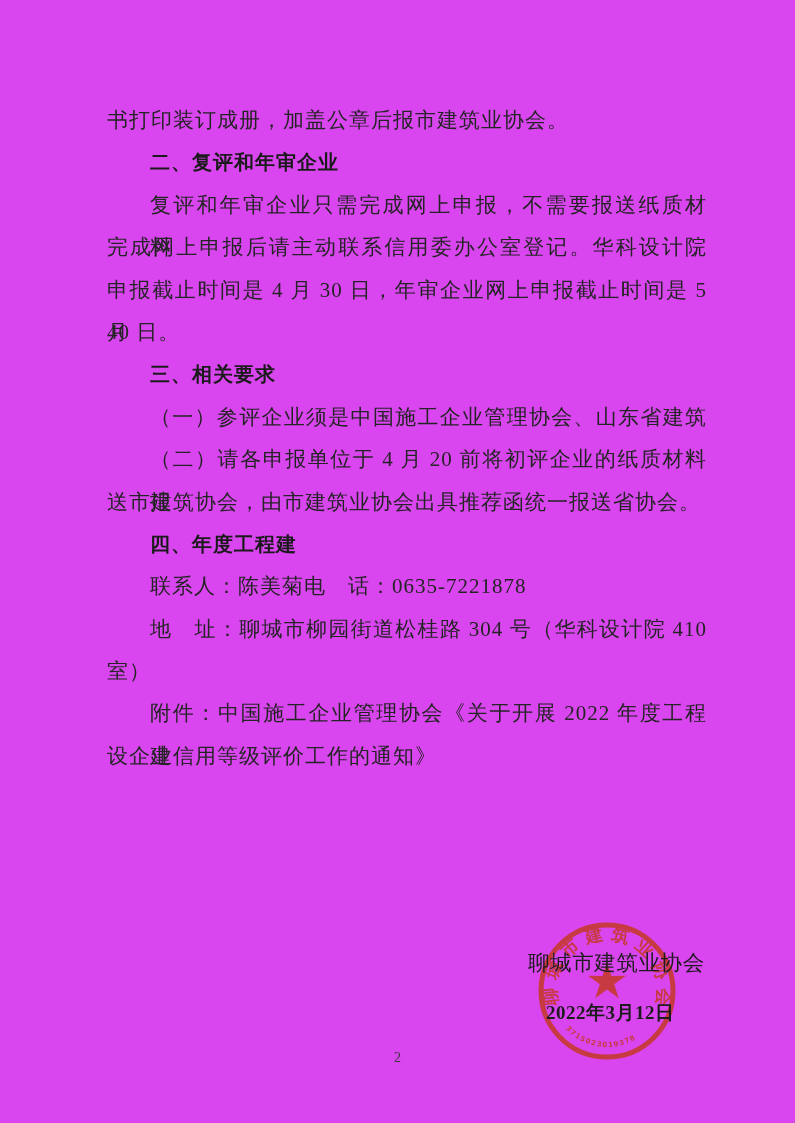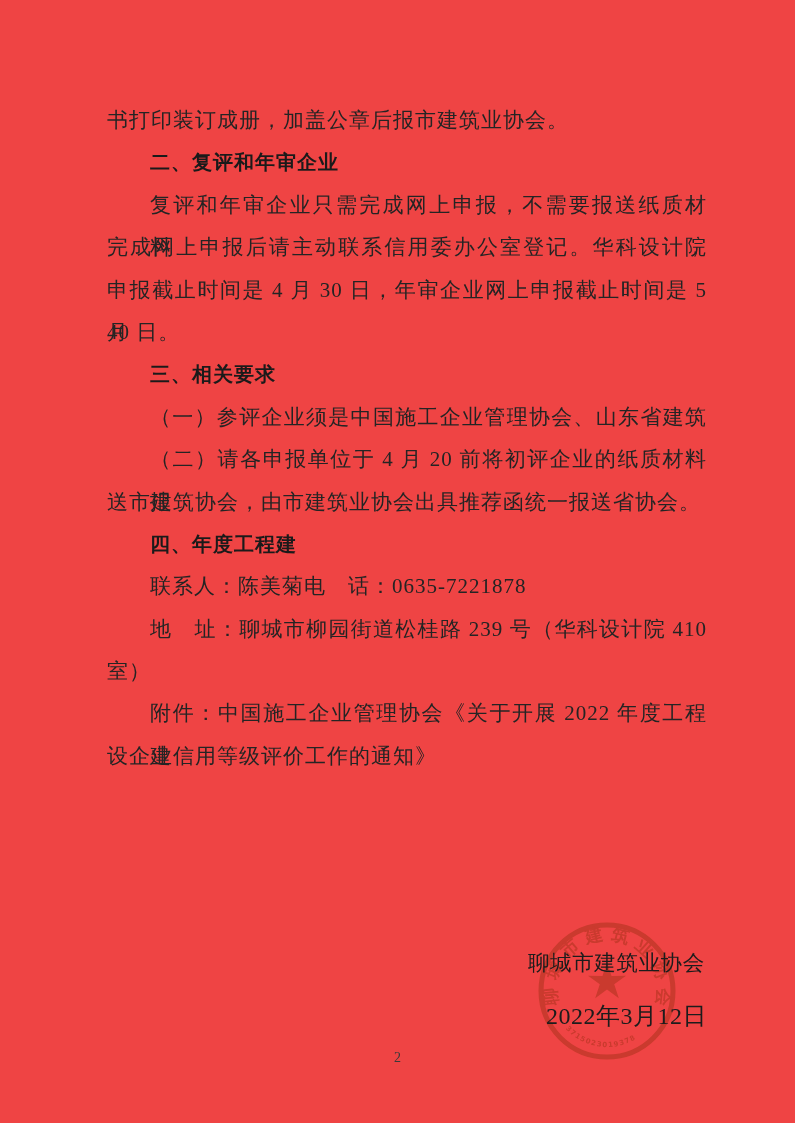--- a/index.html
+++ b/index.html
@@ -6,21 +6,21 @@
   body{
     width:795px;height:1123px;
     background:#ffffff;
     font-family:"Liberation Serif","DejaVu Serif",serif;
     color:#212121;
     position:relative;
     overflow:hidden;
   }
   .page{
     position:absolute;inset:0;
-    background:#ef4444;
+    background:#d946ef;
   }
   .content{
     position:absolute;
     left:107px;top:99px;
     width:600px;
   }
   .line{
     font-size:21px;
     line-height:42.4px;
     height:42.4px;
@@ -46,25 +46,26 @@
     left:528px;top:948px;
     font-size:21.5px;
     letter-spacing:0.6px;
     color:#1c1c1c;
     z-index:3;
     white-space:nowrap;
   }
   .sig-date{
     position:absolute;
     left:546px;top:1000px;
-    font-size:24px;
+    font-size:19px;
     letter-spacing:0.5px;
     color:#1c1c1c;
     z-index:3;
     white-space:nowrap;
+    font-weight:bold;
   }
   .seal{
     position:absolute;
     left:534px;top:918px;
     width:146px;height:146px;
     z-index:2;
     opacity:0.88;
   }
   .seal text{
     font-family:"DejaVu Sans",sans-serif;
@@ -98,21 +99,21 @@
     <div class="line indent fill">复评和年审企业只需完成网上申报，不需要报送纸质材料，</div>
     <div class="line fill">完成网上申报后请主动联系信用委办公室登记。华科设计院</div>
     <div class="line fill">申报截止时间是 4 月 30 日，年审企业网上申报截止时间是 5 月</div>
     <div class="line">40 日。</div>
     <div class="line heading indent">三、相关要求</div>
     <div class="line indent fill">（一）参评企业须是中国施工企业管理协会、山东省建筑</div>
     <div class="line indent fill">（二）请各申报单位于 4 月 20 前将初评企业的纸质材料报</div>
     <div class="line">送市建筑协会，由市建筑业协会出具推荐函统一报送省协会。</div>
     <div class="line heading indent">四、年度工程建</div>
     <div class="line indent">联系人：陈美菊电　话：0635-7221878</div>
-    <div class="line indent fill">地　址：聊城市柳园街道松桂路 239 号（华科设计院 410</div>
+    <div class="line indent fill">地　址：聊城市柳园街道松桂路 304 号（华科设计院 410</div>
     <div class="line">室）</div>
     <div class="line indent fill">附件：中国施工企业管理协会《关于开展 2022 年度工程建</div>
     <div class="line">设企业信用等级评价工作的通知》</div>
   </div>
 
   <svg class="seal" viewBox="0 0 146 146">
     <circle cx="73" cy="73" r="66" fill="none" stroke-width="5" stroke="#c5392b"></circle>
     <polygon points="73,44 77.5,57.9 92,57.8 80.2,66.3 84.8,80.2 73,71.6 61.2,80.2 65.8,66.3 54,57.8 68.5,57.9" fill="#c5392b"></polygon>
     <defs>
       <path id="sealArcTop" d="M 25.1,90.4 A 51,51 0 1 1 120.9,90.4" fill="none"></path>

